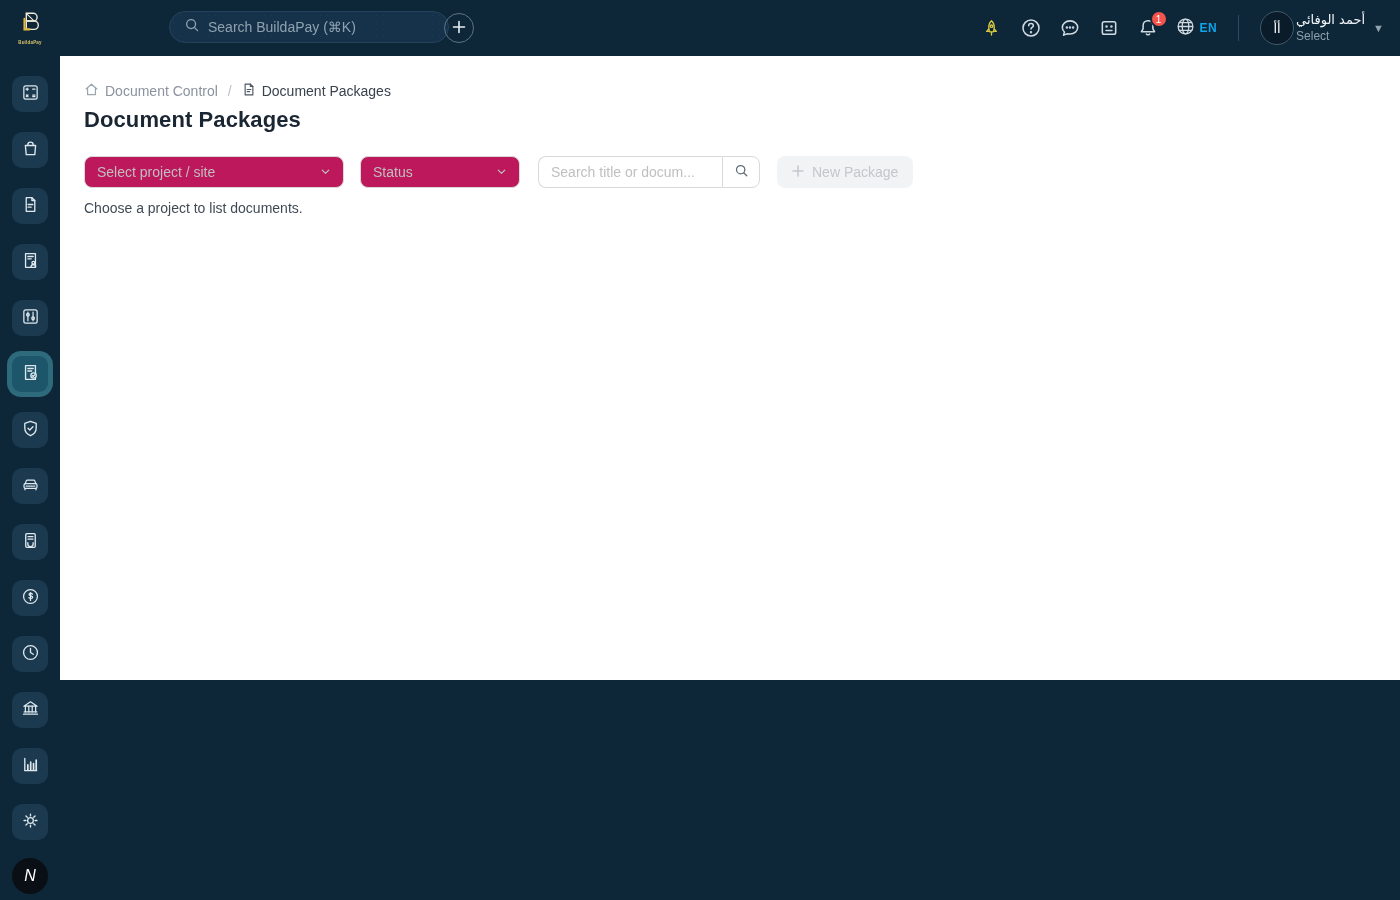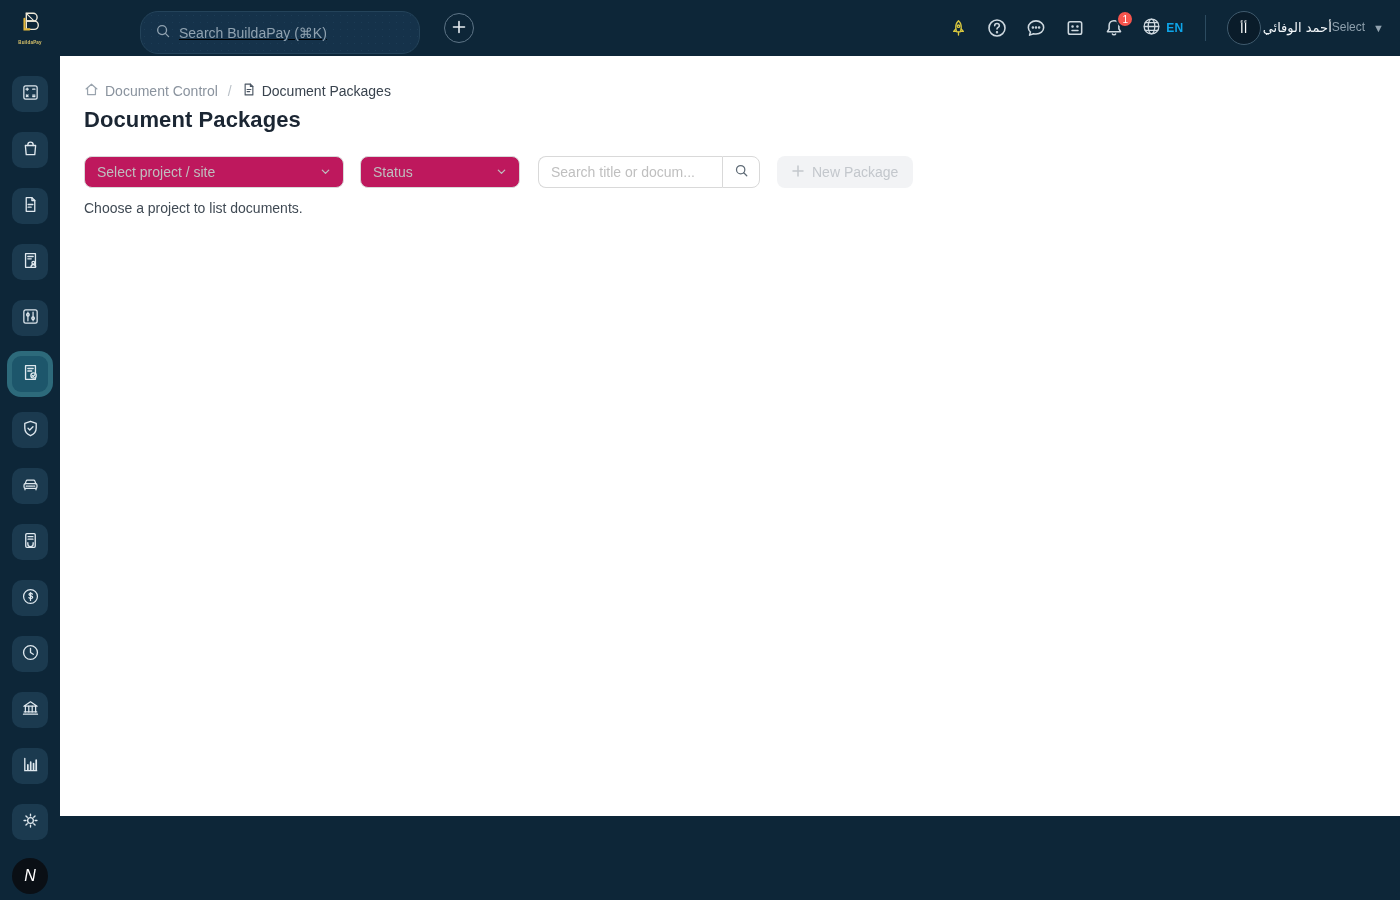--- a/index.html
+++ b/index.html
@@ -18,25 +18,25 @@
   }
   .logo-wrap {
     width:60px; height:56px; display:flex; flex-direction:column;
     align-items:center; justify-content:center; cursor:pointer;
   }
   .logo-brand {
     font-size:4.5px; color:#d9c36a; letter-spacing:.2px; margin-top:1px;
     font-weight:bold;
   }
   .search-pill {
-    position:absolute; left:140px; top:11px; width:280px; height:43px;
+    position:absolute; left:169px; top:11px; width:280px; height:32px;
     background:#15324a; border:1px solid #24435a; border-radius:18px;
     background-image: radial-gradient(#1c3c55 0.8px, transparent 0.8px);
     background-size:7px 7px;
-    display:flex; align-items:center; padding:0 14px; gap:8px;text-decoration:underline;
+    display:flex; align-items:center; padding:0 14px; gap:8px;
   }
   .search-pill input {
     background:transparent; border:none; outline:none; flex:1;
     font-size:14px; color:#cfd9e0; font-family:"Liberation Sans",sans-serif;
   }
   .search-pill input::placeholder { color:#90a2b0; opacity:1; }
   .quick-add {
     position:absolute; left:444px; top:13px; width:30px; height:30px;
     border:1px solid #5d7486; border-radius:50%; background:transparent;
     display:flex; align-items:center; justify-content:center; cursor:pointer;
@@ -57,21 +57,21 @@
   }
   .lang-group { display:flex; align-items:center; gap:5px; cursor:pointer; }
   .lang-label { color:#0ea5e9; font-size:12px; font-weight:bold; letter-spacing:.4px; }
   .tb-divider { width:1px; height:26px; background:#2c4b60; margin:0 4px; }
   .user-chip { display:flex; align-items:center; gap:2px; cursor:pointer; }
   .avatar-circle {
     width:34px; height:34px; border-radius:50%; background:#0a1c2a;
     border:1.5px solid #3f5a6d; color:#fff; font-size:13px;
     display:flex; align-items:center; justify-content:center;
   }
-  .user-meta { display:flex; line-height:1.25; }
+  .user-meta { display:flex; flex-direction:column; line-height:1.25; }
   .user-name { color:#f2f6f9; font-size:13px; }
   .user-role { color:#8ea0ad; font-size:12px; }
   .caret { color:#92a3b0; font-size:11px; margin-left:6px; }
 
   
   .sidebar {
     position:absolute; top:56px; left:0; width:60px; height:844px;
     background:#0d2638; display:flex; flex-direction:column;
     align-items:center; padding-top:20px; gap:20px; z-index:4;
   }
@@ -86,21 +86,21 @@
   .sb-avatar {
     width:36px; height:36px; min-height:36px; border-radius:50%;
     background:#0a0f15; color:#fff; display:flex; align-items:center;
     justify-content:center; font-size:16px; font-style:italic;
     cursor:pointer; margin-top:-2px;
   }
   .sb-item svg { stroke:#dfe8ee; }
 
   
   .content {
-    position:absolute; left:60px; top:56px; width:1340px; height:760px;
+    position:absolute; left:60px; top:56px; width:1340px; height:624px;
     background:#ffffff; padding:26px 0 0 24px;
   }
   .breadcrumb { display:flex; align-items:center; gap:7px; font-size:14px; }
   .bc-section { color:#8a939e; display:flex; align-items:center; gap:6px; cursor:pointer; }
   .bc-sep { color:#b9c0c7; padding:0 3px; }
   .bc-page { color:#39434e; display:flex; align-items:center; gap:6px; }
   .page-title {
     margin-top:7px; font-size:22px; font-weight:bold; color:#1b2633;
     letter-spacing:.1px;
   }

